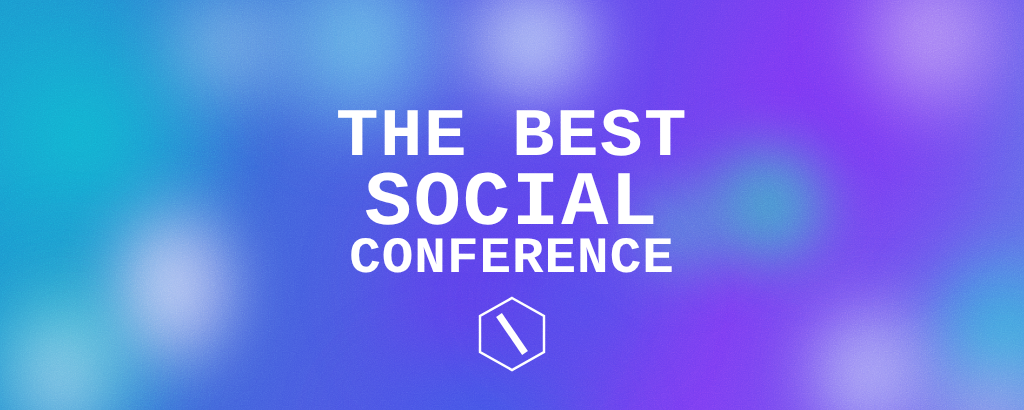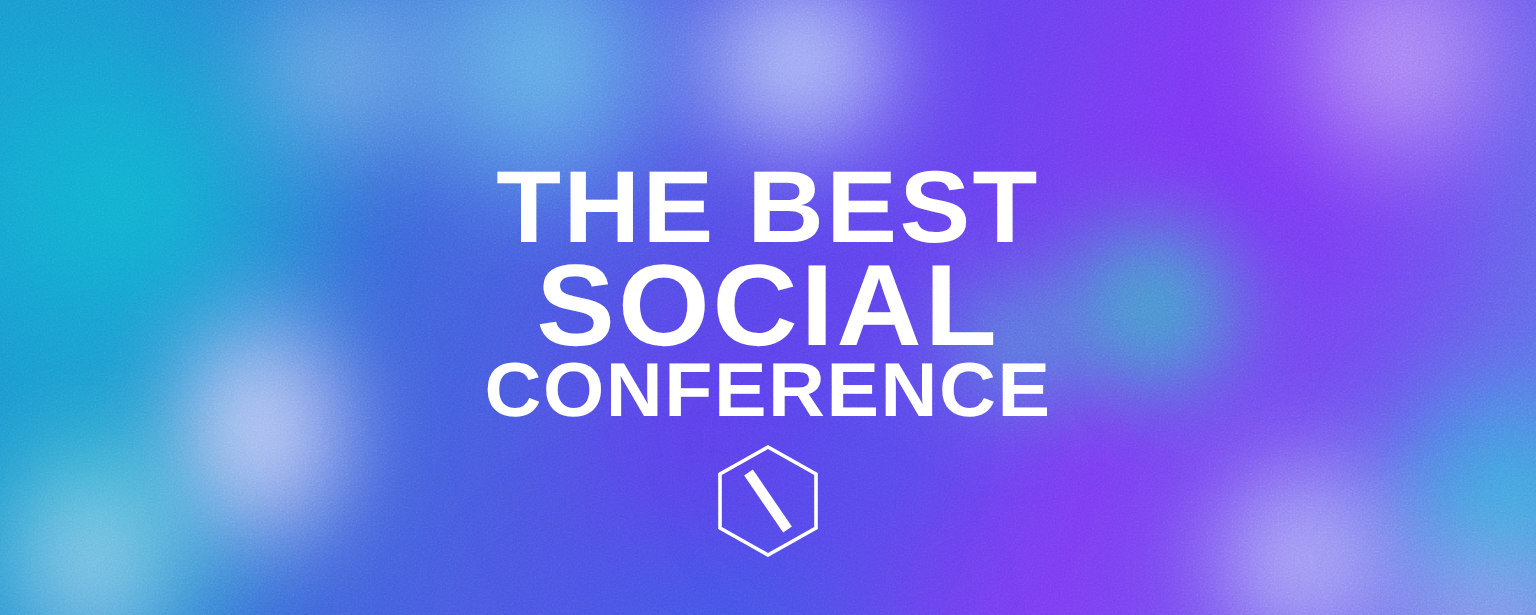--- a/index.html
+++ b/index.html
@@ -6,21 +6,21 @@
   html, body {
     margin: 0;
     padding: 0;
     background: #0d1117;
   }
   #poster {
     position: relative;
     width: 1024px;
     height: 410px;
     overflow: hidden;
-    font-family: Liberation Sans, sans-serif;
+    font-family: Liberation Mono, monospace;
     background: #3a63d8;
     isolation: isolate;
   }
 
   
   .mesh {
     position: absolute;
     inset: 0;
     z-index: 0;
   }

